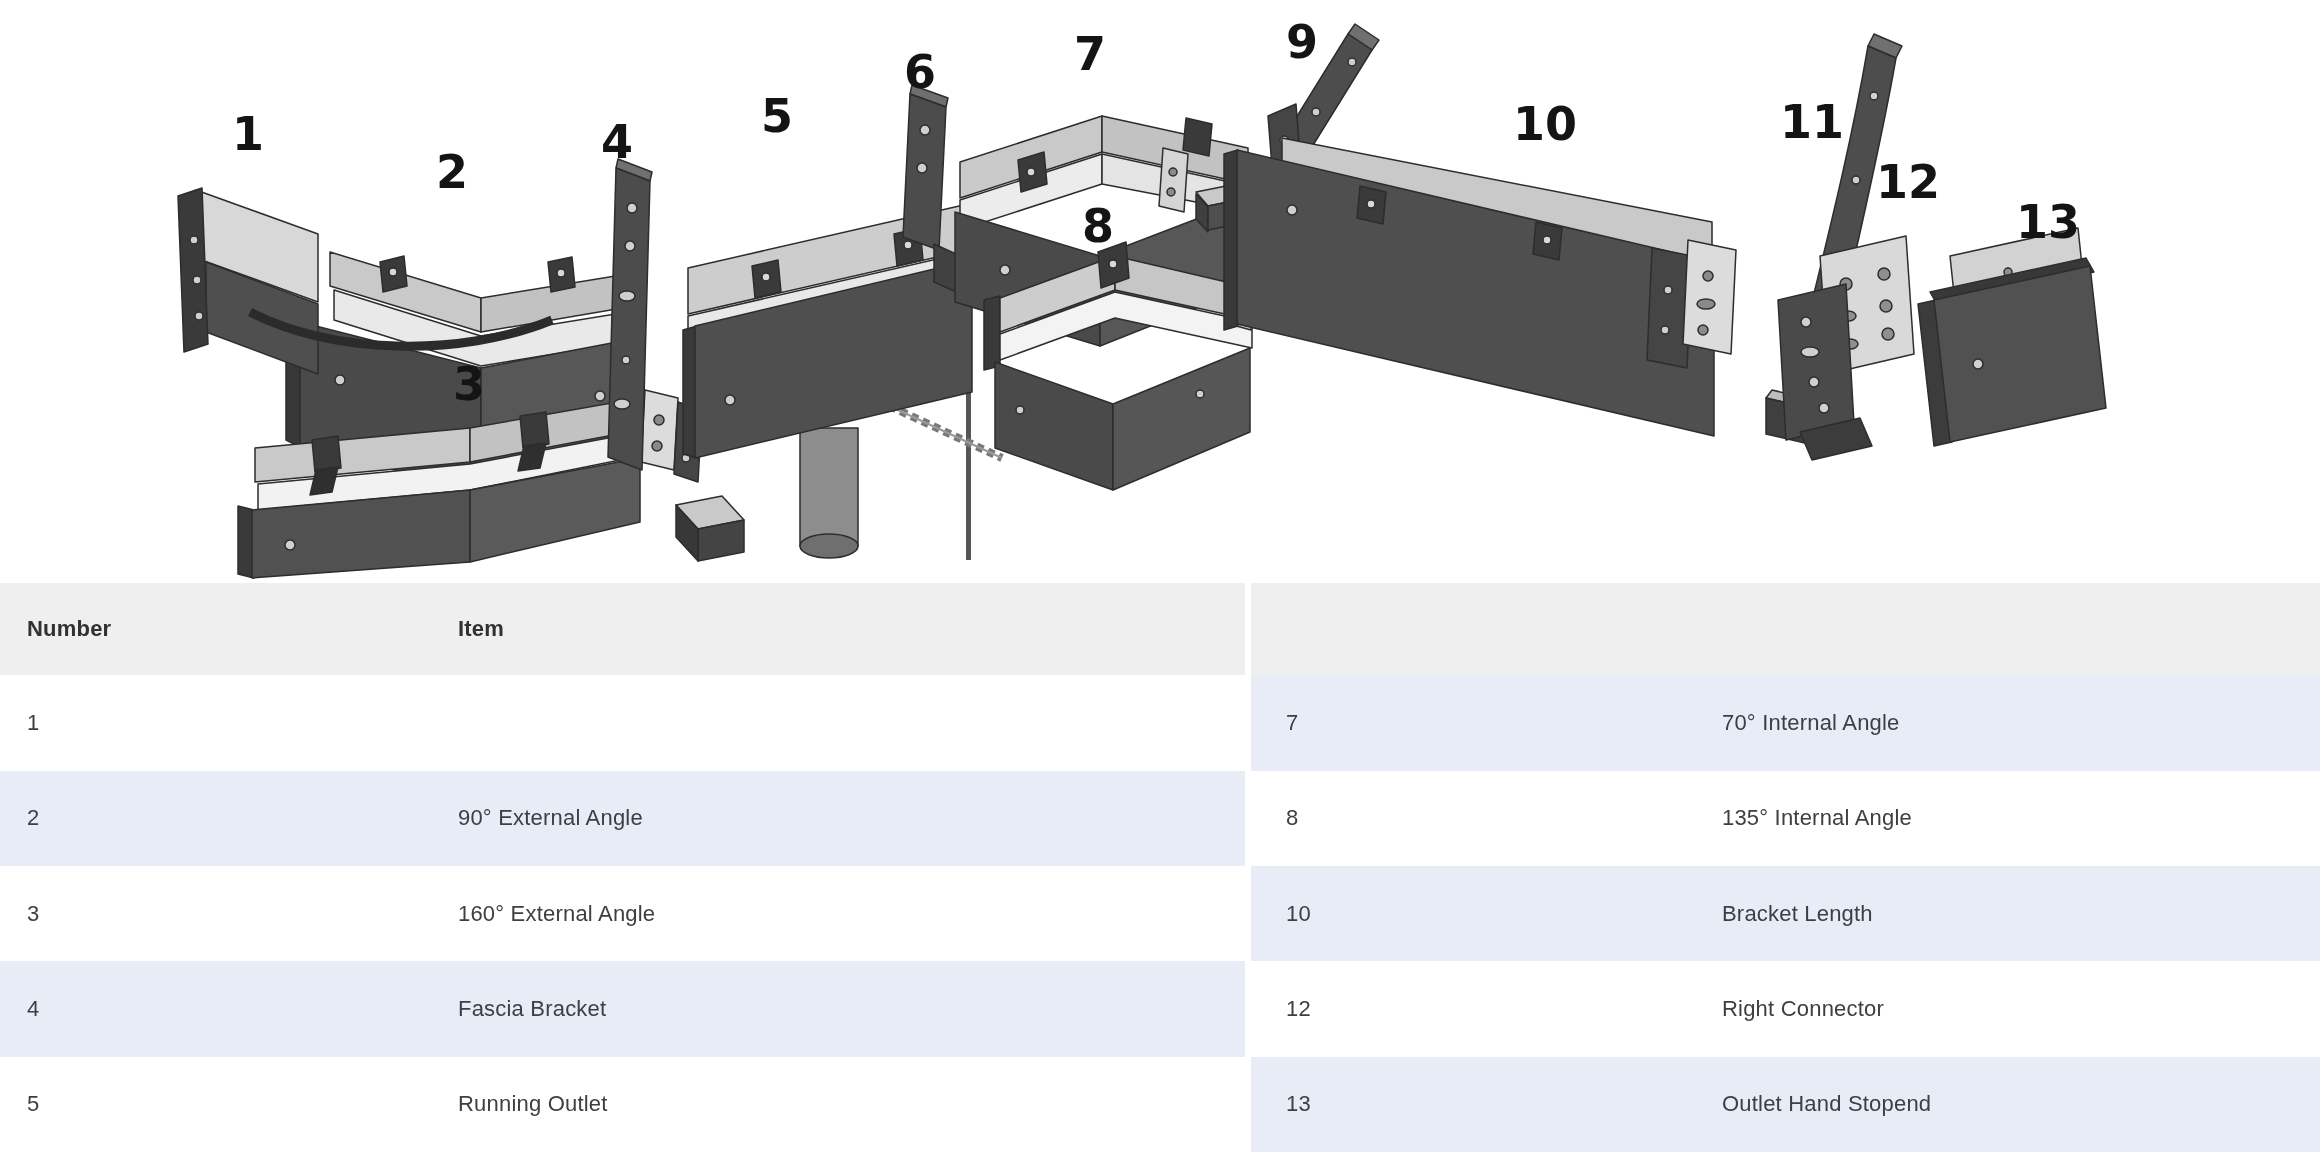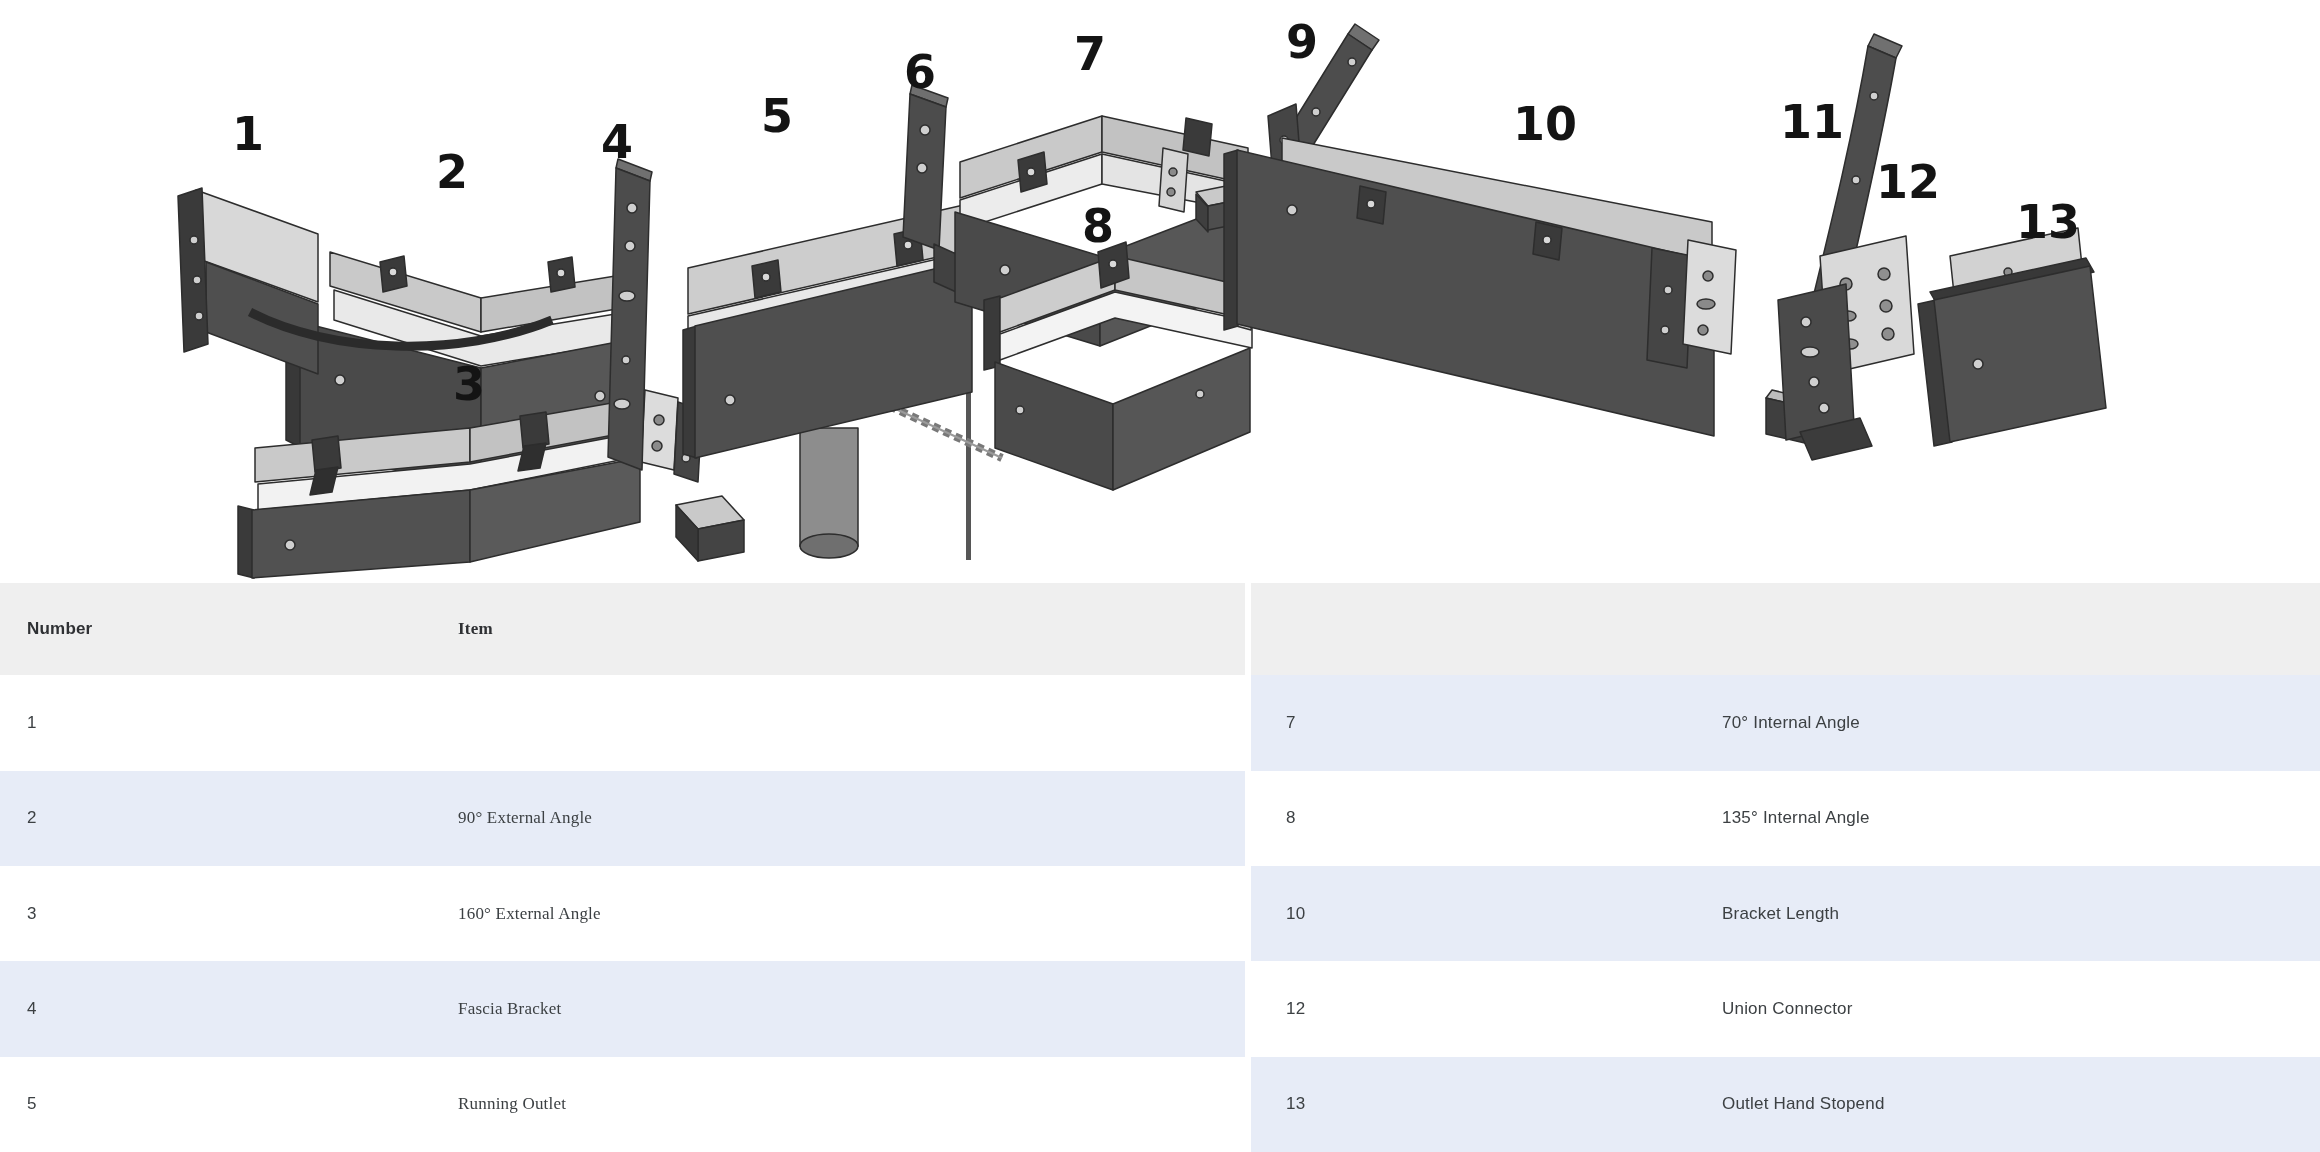--- a/index.html
+++ b/index.html
@@ -11,24 +11,24 @@
 
   .tables{position:absolute;top:583px;left:0;width:2320px;height:569px;display:flex;}
   .tbl{display:flex;flex-direction:column;}
   .tbl-left{width:1245px;}
   .tbl-gap{width:6px;background:#ffffff;}
   .tbl-right{width:1069px;}
   .thead{height:95px;background:#efefef;display:flex;}
   .trow{height:98px;display:flex;}
   .row-white{background:#ffffff;}
   .row-blue{background:#e7ecf7;}
-  .cell{display:flex;align-items:center;font-size:17px;color:#3c4043;letter-spacing:.2px;}
+  .cell{display:flex;align-items:center;font-size:22px;color:#3c4043;letter-spacing:.2px;}
   .hcell{font-weight:700;color:#2f3134;}
   .tbl-left .c-num{width:431px;padding-left:27px;box-sizing:border-box;}
-  .tbl-left .c-item{flex:1;padding-left:27px;box-sizing:border-box;font-family:Liberation Serif, serif;}
+  .tbl-left .c-item{flex:1;padding-left:27px;box-sizing:border-box;}
   .tbl-right .c-num{width:437px;padding-left:35px;box-sizing:border-box;}
   .tbl-right .c-item{flex:1;padding-left:34px;box-sizing:border-box;}
 </style>
 </head>
 <body>
 
 <div class="page">
 
   <div class="diagram-wrap">
     <svg width="2320" height="583" viewBox="0 0 2320 583" xmlns="http://www.w3.org/2000/svg">
@@ -279,21 +279,21 @@
       <div class="trow row-white">
         <div class="cell c-num">8</div>
         <div class="cell c-item">135° Internal Angle</div>
       </div>
       <div class="trow row-blue">
         <div class="cell c-num">10</div>
         <div class="cell c-item">Bracket Length</div>
       </div>
       <div class="trow row-white">
         <div class="cell c-num">12</div>
-        <div class="cell c-item">Union Connector</div>
+        <div class="cell c-item">Right Connector</div>
       </div>
       <div class="trow row-blue">
         <div class="cell c-num">13</div>
         <div class="cell c-item">Outlet Hand Stopend</div>
       </div>
     </div>
   </div>
 
 </div>
 

